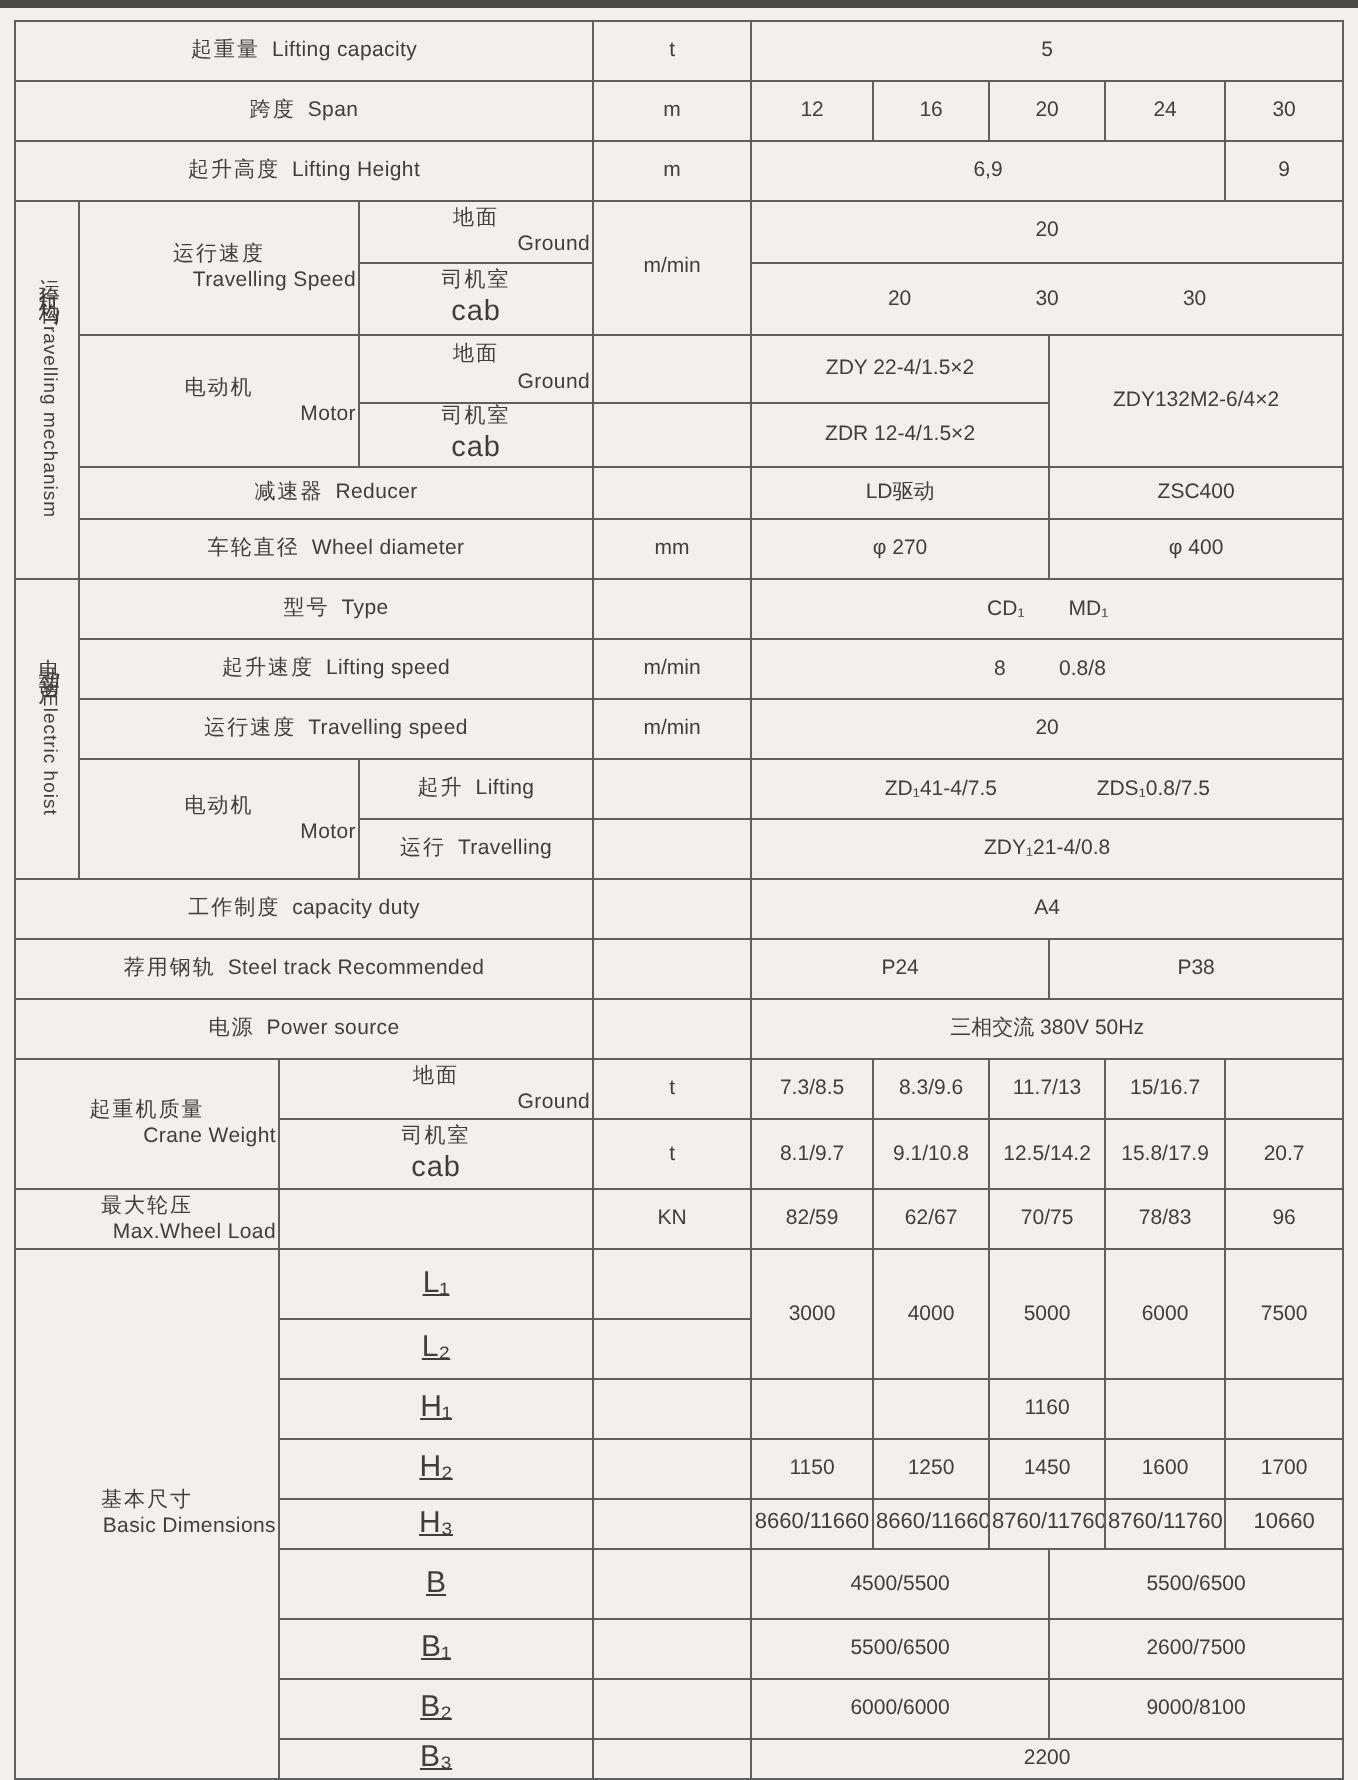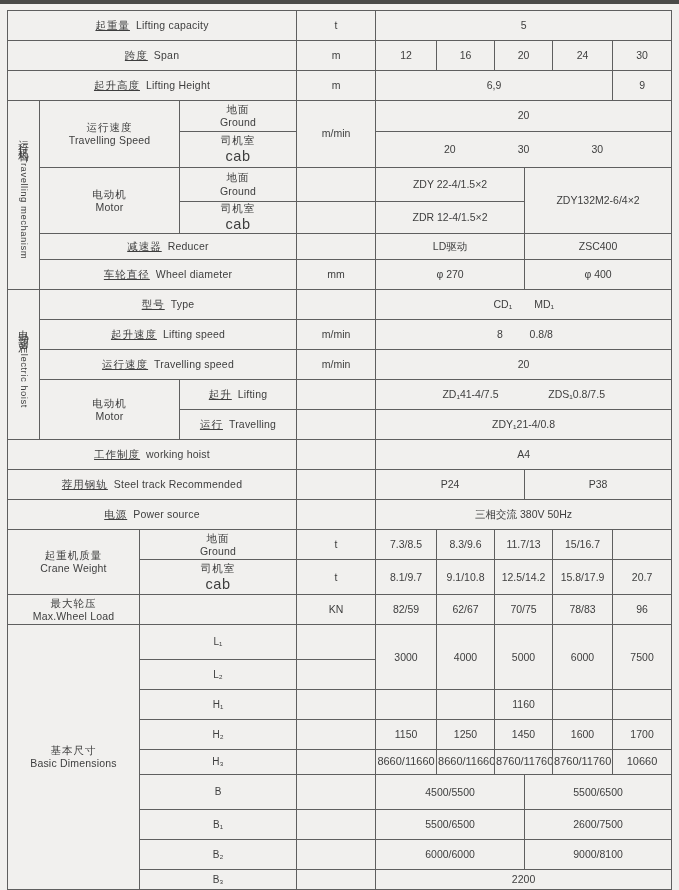--- a/index.html
+++ b/index.html
@@ -14,32 +14,32 @@
     position:absolute;left:7px;top:10px;width:664px;
     border-collapse:collapse;table-layout:fixed;
   }
   td{
     border:1px solid #5f5f5f;
     text-align:center;vertical-align:middle;
     font-size:10.5px;line-height:1.25;
     padding:0 1px;overflow:hidden;
   }
   .cn{letter-spacing:1px;}
-  .en{letter-spacing:0.2px;}
-  .lbl-inline .cn{margin-right:6px;text-decoration:underline;}
+  .en{letter-spacing:0.2px;text-align:right;}
+  .lbl-inline .cn{margin-right:6px;}
   .stack span{display:block;}
   .stack .cab-big{font-size:14.5px;letter-spacing:0.5px;}
   .vcell{padding:2px 0;}
   .vwrap{writing-mode:vertical-rl;display:inline-block;vertical-align:middle;}
   .vwrap .vcn{text-orientation:upright;letter-spacing:4px;margin-inline-end:10px;}
   .vwrap .ven{text-orientation:mixed;font-size:9.5px;letter-spacing:0.5px;}
   .spread{position:relative;}
   .spread span{position:absolute;top:50%;transform:translate(-50%,-50%);white-space:nowrap;}
   .small{font-size:11px;letter-spacing:0;}
-  .dim-letter{font-size:10px;}
+  .dim-letter{font-size:15px;text-decoration:underline;}
 </style>
 </head>
 <body>
 
 <div class="scan-top-band"></div>
 
 <table class="spec">
   <colgroup>
     <col style="width:32px">
       <col style="width:100px">
@@ -183,21 +183,21 @@
     </td>
   </tr>
 
   <tr style="height:30px">
     <td class="lbl-inline"><span class="cn">运行</span><span class="en">Travelling</span></td>
     <td></td>
     <td colspan="6">ZDY₁21-4/0.8</td>
   </tr>
 
   <tr style="height:30px">
-    <td colspan="4" class="lbl-inline"><span class="cn">工作制度</span><span class="en">working hoist</span></td>
+    <td colspan="4" class="lbl-inline"><span class="cn">工作制度</span><span class="en">capacity duty</span></td>
     <td></td>
     <td colspan="6">A4</td>
   </tr>
 
   <tr style="height:30px">
     <td colspan="4" class="lbl-inline"><span class="cn">荐用钢轨</span><span class="en">Steel track Recommended</span></td>
     <td></td>
     <td colspan="3">P24</td>
     <td colspan="3">P38</td>
   </tr>

